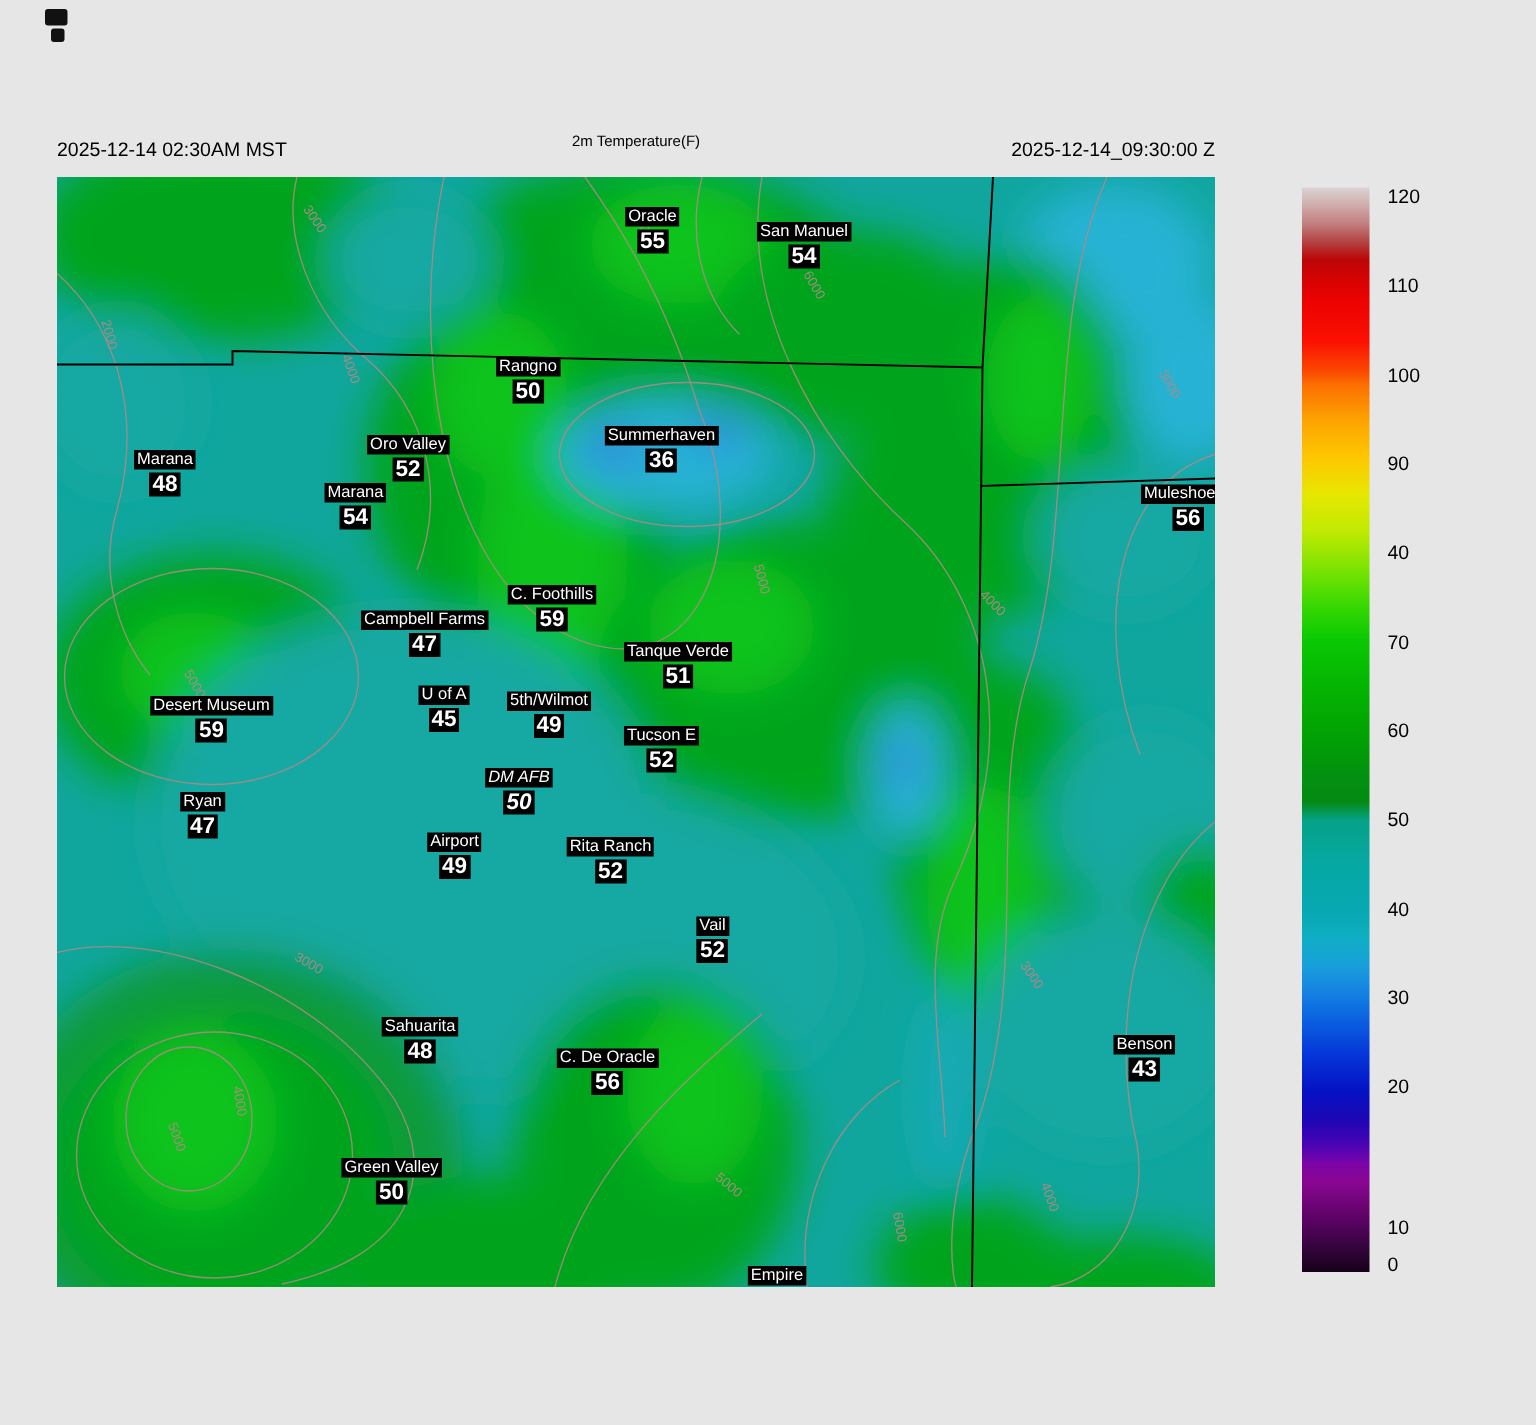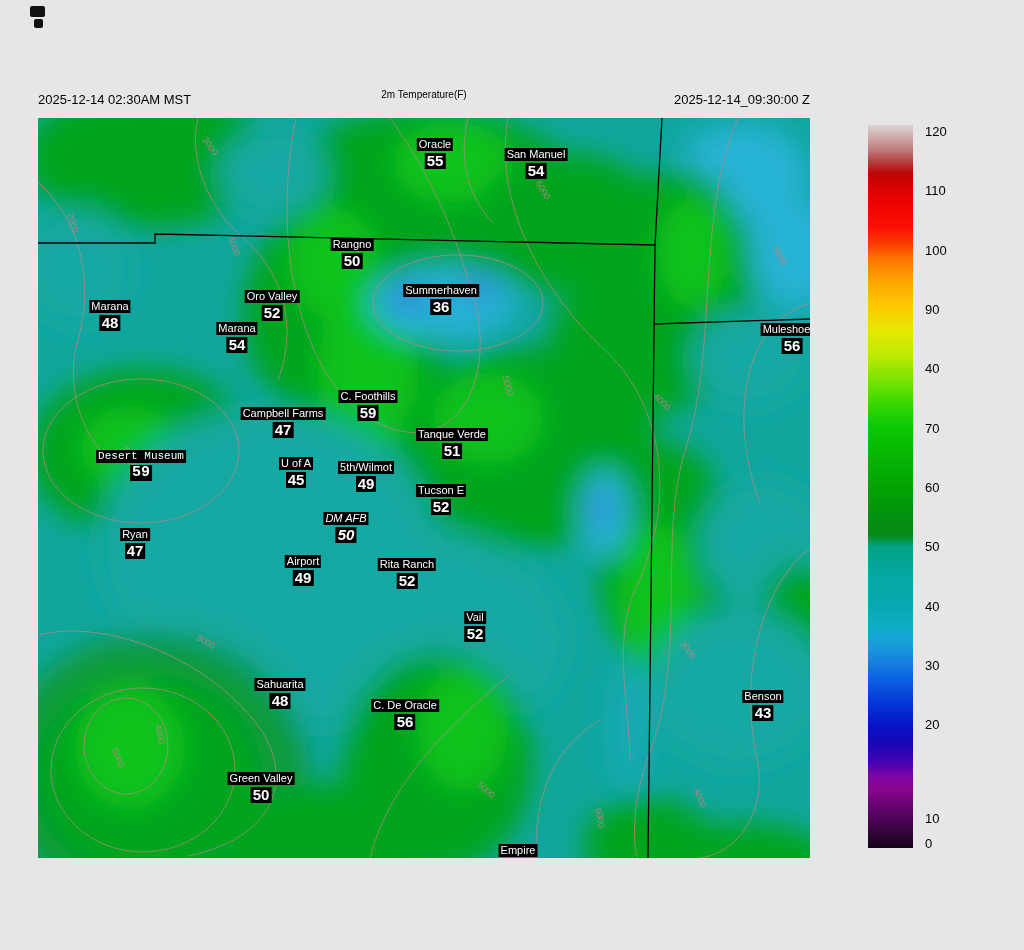--- a/index.html
+++ b/index.html
@@ -182,21 +182,21 @@
           <div class="st-value">59</div>
         </div>
         <div class="station" style="left: 245px; top: 289px;">
           <div class="st-name">Campbell Farms</div>
           <div class="st-value">47</div>
         </div>
         <div class="station" style="left: 414px; top: 310px;">
           <div class="st-name">Tanque Verde</div>
           <div class="st-value">51</div>
         </div>
-        <div class="station" style="left: 103px; top: 332px; font-family: Liberation Mono, monospace;">
+        <div class="station" style="left: 103px; top: 346px;">
           <div class="st-name">Desert Museum</div>
           <div class="st-value">59</div>
         </div>
         <div class="station" style="left: 258px; top: 339px;">
           <div class="st-name">U of A</div>
           <div class="st-value">45</div>
         </div>
         <div class="station" style="left: 328px; top: 343px;">
           <div class="st-name">5th/Wilmot</div>
           <div class="st-value">49</div>

